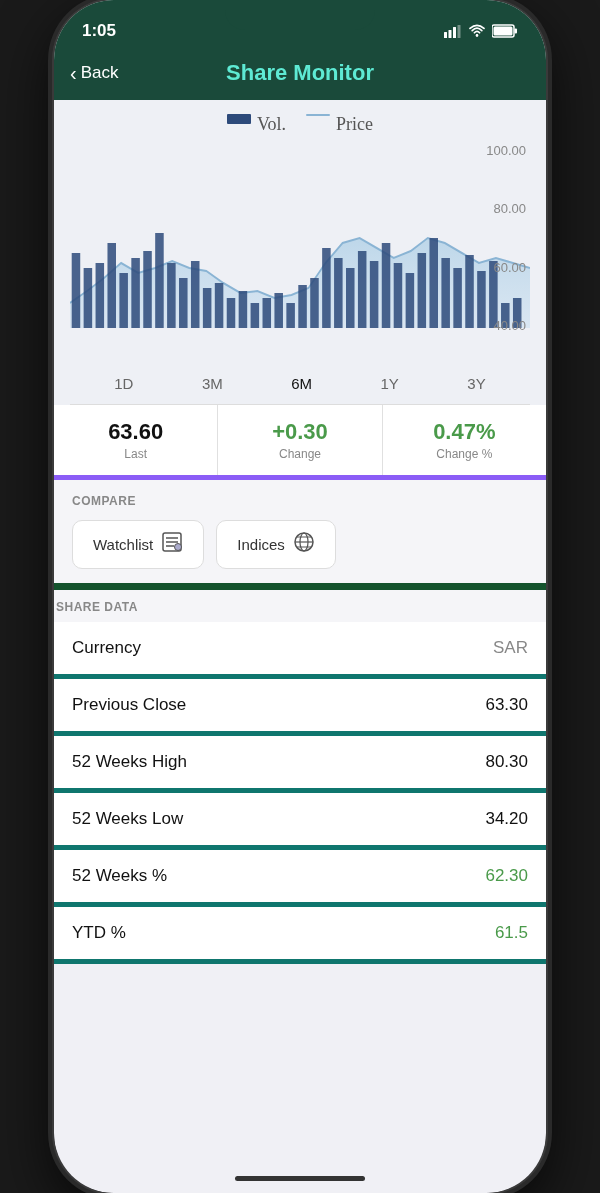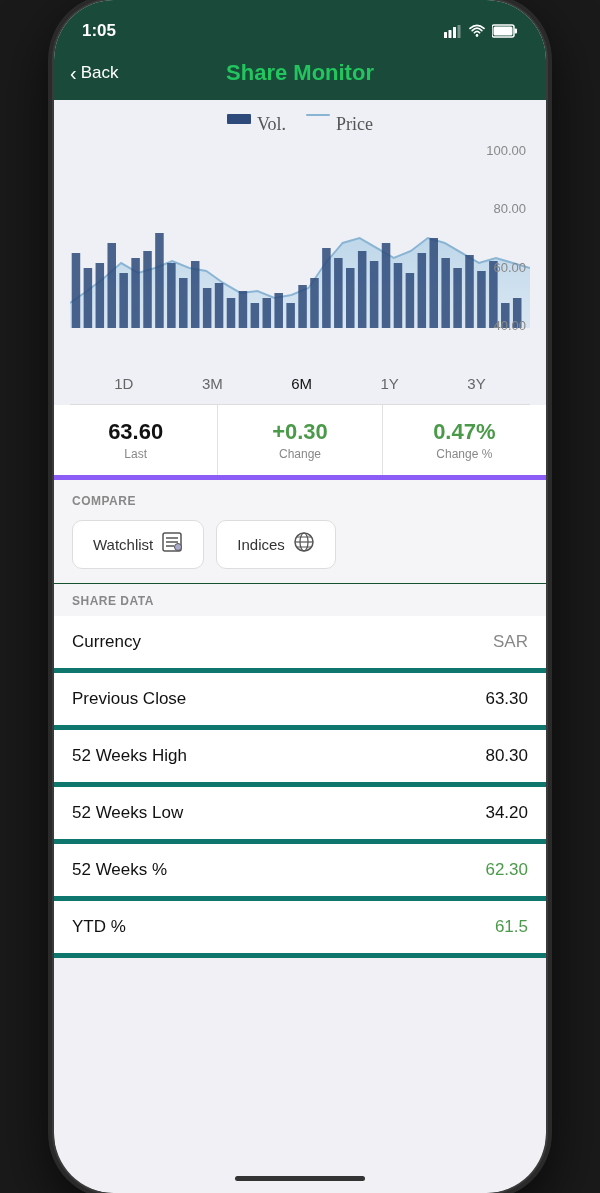--- a/index.html
+++ b/index.html
@@ -76,21 +76,21 @@
       font-size: 17px;
       display: flex;
       align-items: center;
       gap: 4px;
       cursor: pointer;
     }
     .back-chevron {
       font-size: 20px;
     }
     .header-title {
-      color: #22c55e;
+      color: #5eead4;
       font-size: 22px;
       font-weight: 600;
       text-align: center;
     }
     
     .chart-container {
       background: #eef0f5;
       padding: 14px 16px 0;
       position: relative;
     }
@@ -213,22 +213,22 @@
       color: #333;
       cursor: pointer;
     }
     .btn-icon {
       font-size: 18px;
       color: #555;
     }
     
     .share-data-section {
       background: #f5f5f8;
-      padding: 10px 18px 8px;
-      border-top: 1px solid #14532d;
+      padding: 10px 2px 8px;
+      border-top: 7px solid #14532d;
     }
     .share-data-title {
       font-size: 12px;
       color: #888;
       font-weight: 600;
       letter-spacing: 0.5px;
     }
     .share-data-desc {
       font-size: 13px;
       color: #555;

